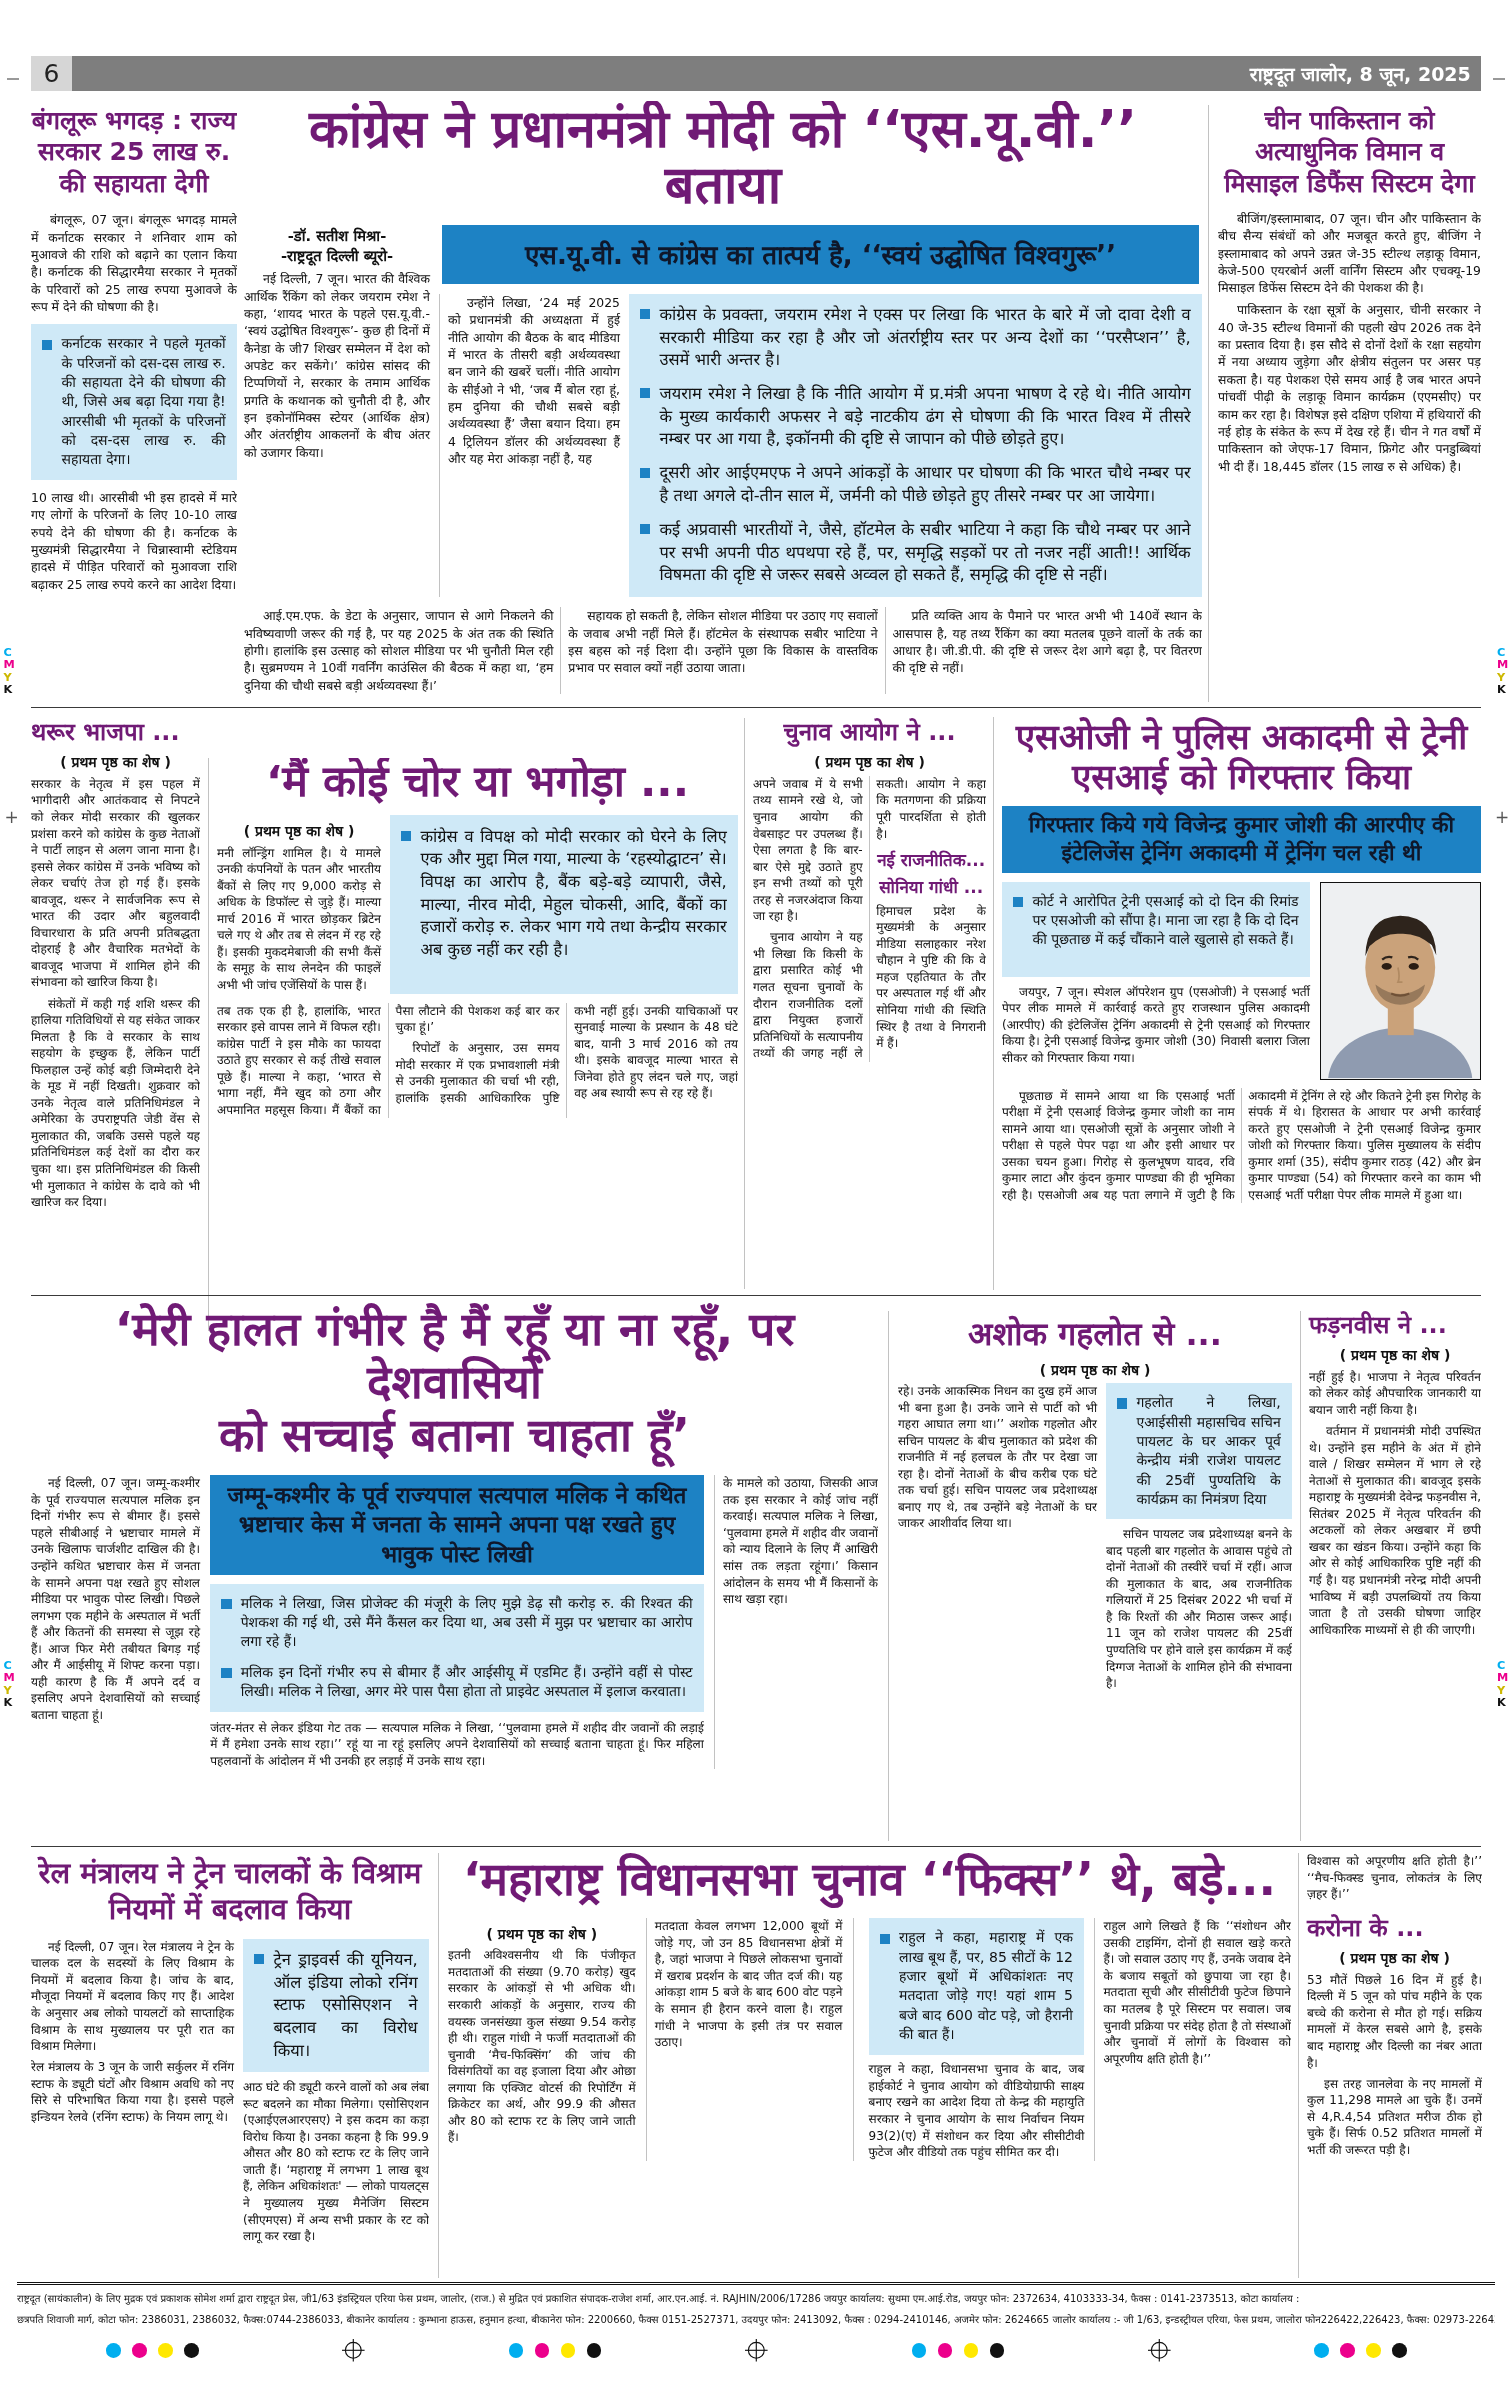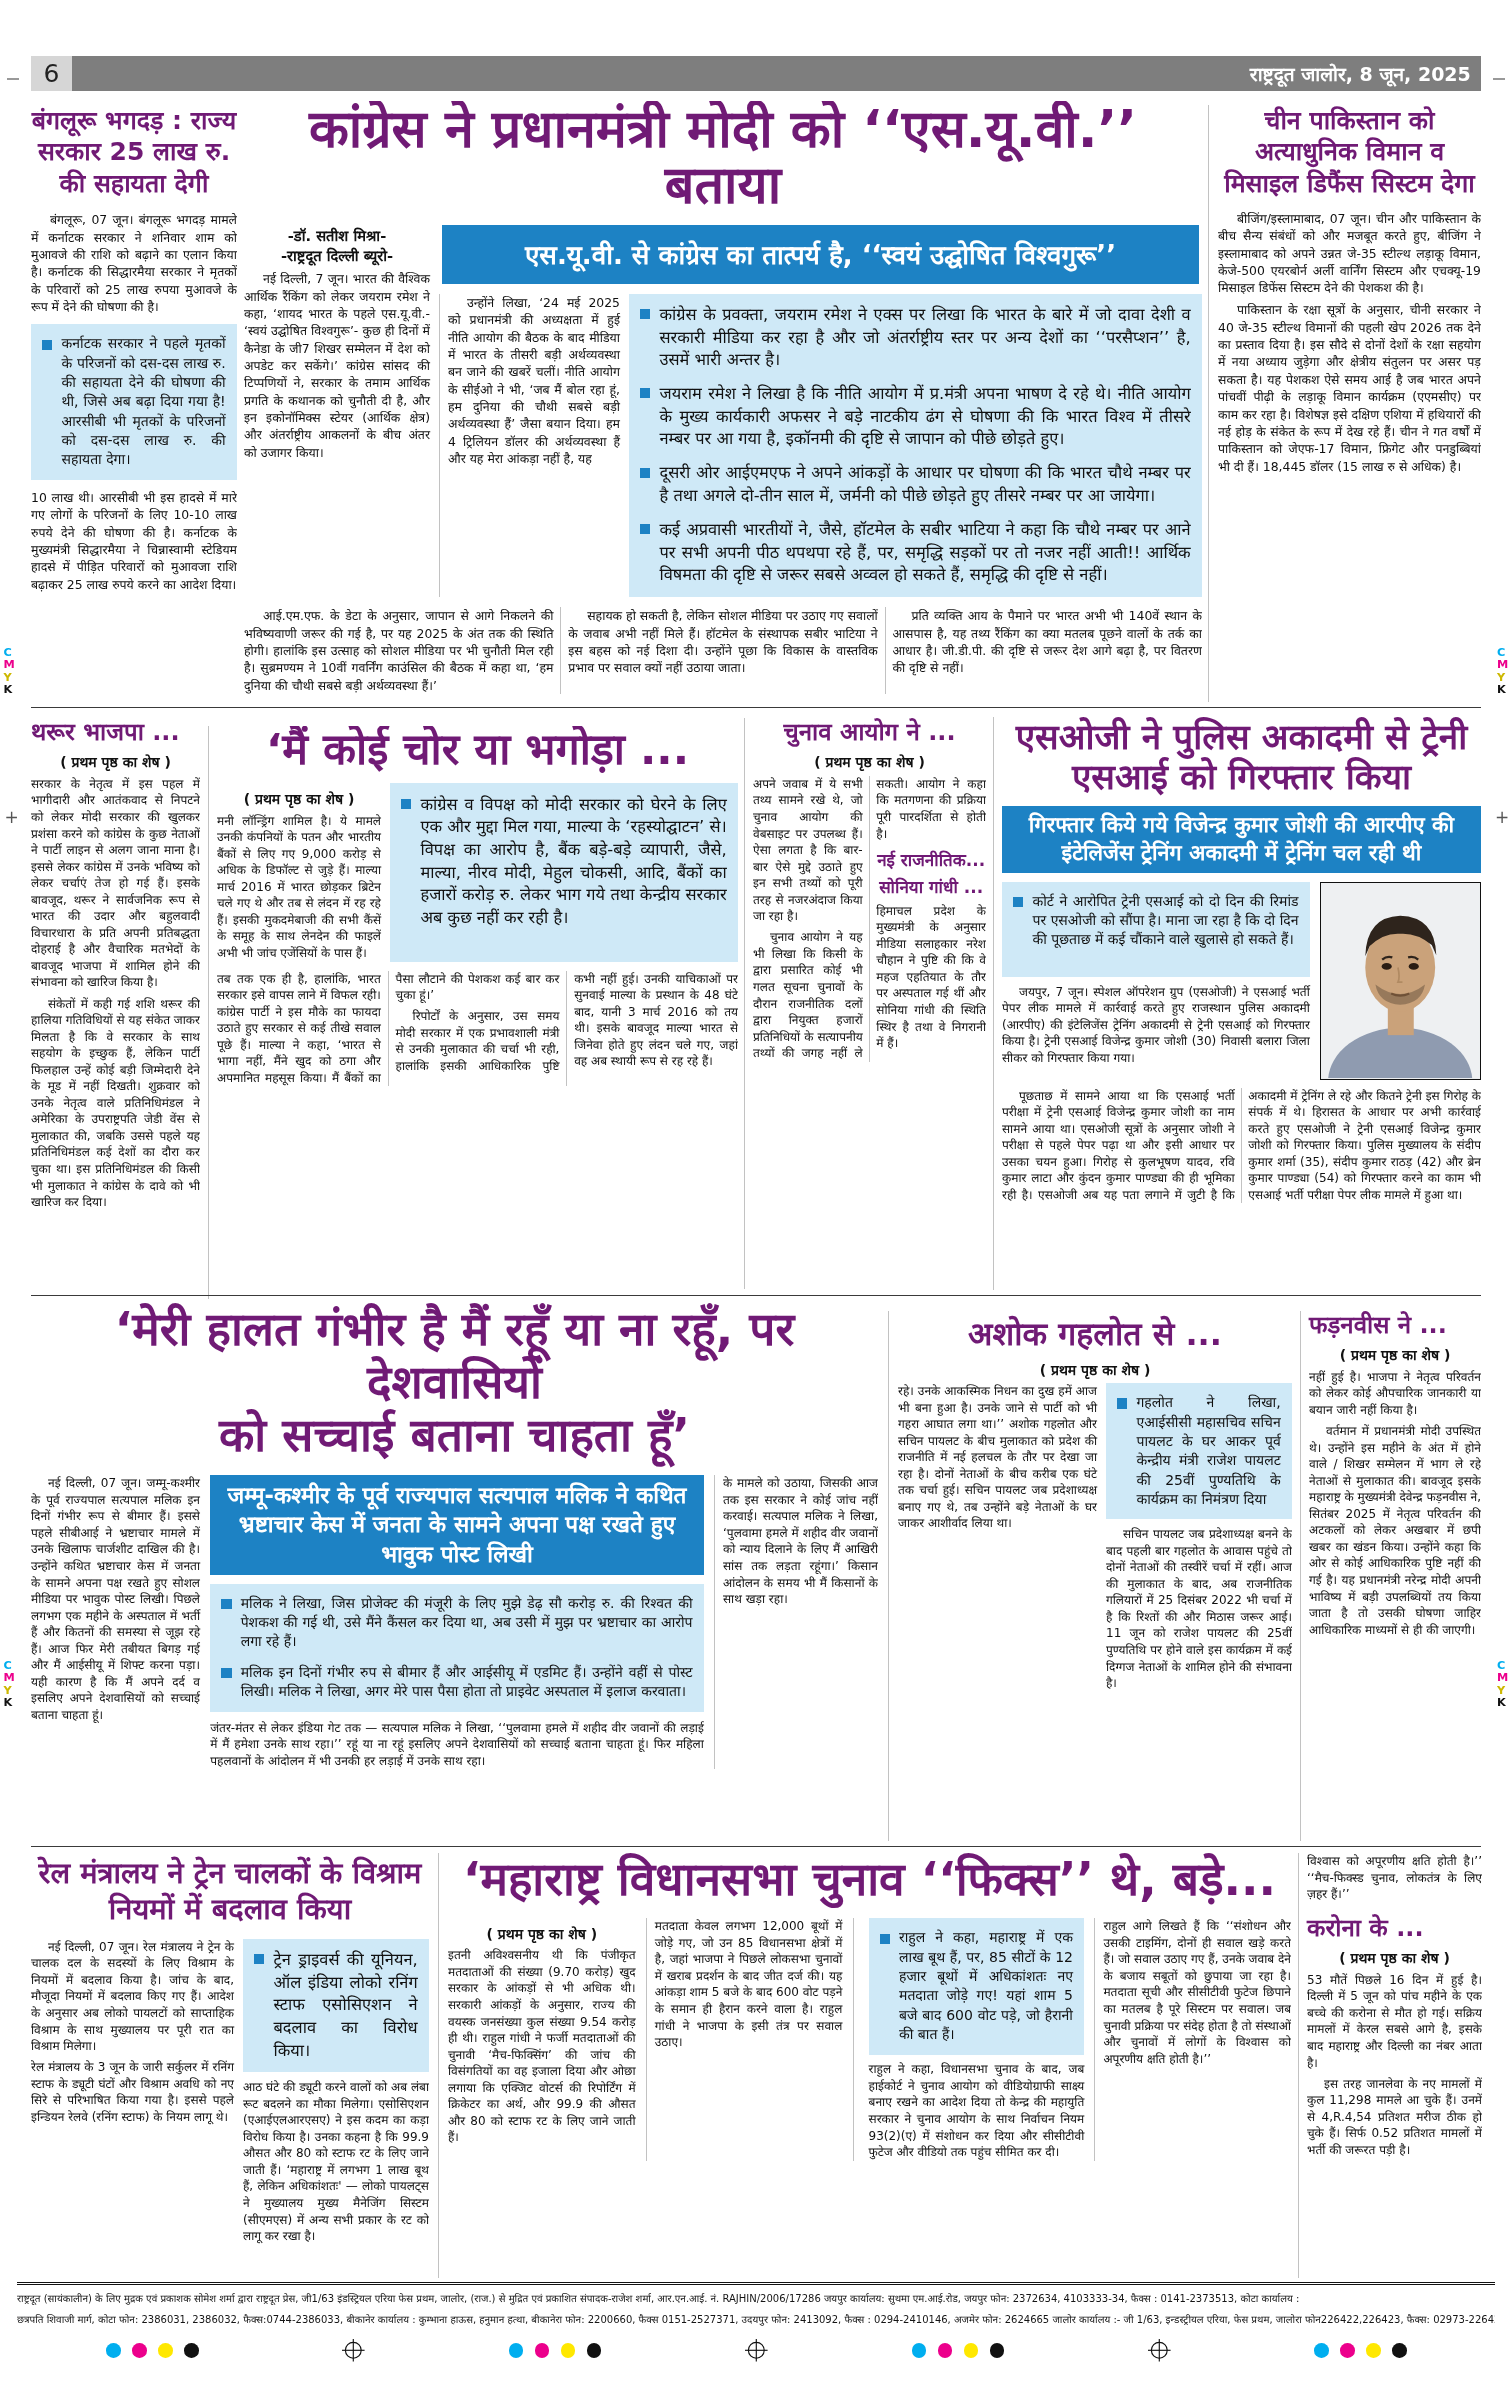--- a/index.html
+++ b/index.html
@@ -25,21 +25,21 @@
   h1,h2,h3,h4 { font-weight:bold; color:#701a75; }
   .hl-xl { font-size:52px; line-height:1.08; }
   .hl-lg { font-size:46px; line-height:1.15; }
   .hl-sm { font-size:25px; line-height:1.25; }
   .kicker { font-size:24px; line-height:1.2; }
   .shesh { font-size:14px; font-weight:bold; text-align:center; margin:5.6px 0 4.5px; }
 
   .body-txt { font-size:12.4px; line-height:1.4; text-align:justify; }
   .body-sm  { font-size:12px; line-height:1.38; text-align:justify; }
 
-  .ribbon { background:var(--accent); color:#ffffff; font-weight:bold;
+  .ribbon { background:var(--accent); color:#0f172a; font-weight:bold;
     display:flex; align-items:center; justify-content:center; text-align:center; }
   .tintbox { background:var(--tint); padding:10.2px 11.3px; }
   .bullet-row { display:flex; gap:9px; margin-bottom:11.3px; }
   .bullet-sq { flex:0 0 10.2px; width:10.2px; height:10.2px; background:var(--accent); margin-top:5.1px; }
   .bullet-txt { font-size:16.4px; line-height:1.38; font-weight:500; text-align:justify; }
   .bullet-txt.small { font-size:14px; }
 
   .cols2 { column-count:2; column-gap:13.6px; column-rule:0.6px solid #c2c2c2; }
   .cols3 { column-count:3; column-gap:14.7px; column-rule:0.6px solid #c2c2c2; }
   .vsep-l { border-left:0.6px solid #c2c2c2; }
@@ -132,21 +132,21 @@
 
 <div class="abs hrule" style="left:31px; top:707px; width:1450px;"></div>
 
 <div class="abs clip" style="left:31px; top:718px; width:169px; height:571px;">
   <h3 class="kicker">थरूर भाजपा ...</h3>
   <div class="shesh">( प्रथम पृष्ठ का शेष )</div>
   <p class="body-sm" style="margin-bottom:4.5px;">सरकार के नेतृत्व में इस पहल में भागीदारी और आतंकवाद से निपटने को लेकर मोदी सरकार की खुलकर प्रशंसा करने को कांग्रेस के कुछ नेताओं ने पार्टी लाइन से अलग जाना माना है। इससे लेकर कांग्रेस में उनके भविष्य को लेकर चर्चाएं तेज हो गई हैं। इसके बावजूद, थरूर ने सार्वजनिक रूप से भारत की उदार और बहुलवादी विचारधारा के प्रति अपनी प्रतिबद्धता दोहराई है और वैचारिक मतभेदों के बावजूद भाजपा में शामिल होने की संभावना को खारिज किया है।</p>
   <p class="body-sm" style="text-indent:17px;">संकेतों में कही गई शशि थरूर की हालिया गतिविधियों से यह संकेत जाकर मिलता है कि वे सरकार के साथ सहयोग के इच्छुक हैं, लेकिन पार्टी फिलहाल उन्हें कोई बड़ी जिम्मेदारी देने के मूड में नहीं दिखती। शुक्रवार को उनके नेतृत्व वाले प्रतिनिधिमंडल ने अमेरिका के उपराष्ट्रपति जेडी वेंस से मुलाकात की, जबकि उससे पहले यह प्रतिनिधिमंडल कई देशों का दौरा कर चुका था। इस प्रतिनिधिमंडल की किसी भी मुलाकात ने कांग्रेस के दावे को भी खारिज कर दिया।</p>
 </div>
 
-<div class="abs clip vsep-l" style="left:208px; top:726px; width:530px; height:573px; padding-left:8px;">
+<div class="abs clip vsep-l" style="left:208px; top:758px; width:530px; height:573px; padding-left:8px;">
   <h2 class="ctr" style="font-size:43px; line-height:1.1;">‘मैं कोई चोर या भगोड़ा ...</h2>
   <div style="display:flex; gap:9px; margin-top:10.2px;">
     <div style="width:164px; flex:0 0 164px;">
       <div class="shesh">( प्रथम पृष्ठ का शेष )</div>
       <p class="body-sm">मनी लॉन्ड्रिंग शामिल है। ये मामले उनकी कंपनियों के पतन और भारतीय बैंकों से लिए गए 9,000 करोड़ से अधिक के डिफॉल्ट से जुड़े हैं। माल्या मार्च 2016 में भारत छोड़कर ब्रिटेन चले गए थे और तब से लंदन में रह रहे हैं। इसकी मुकदमेबाजी की सभी कैंसें के समूह के साथ लेनदेन की फाइलें अभी भी जांच एजेंसियों के पास हैं।</p>
     </div>
     <div class="tintbox" style="flex:1;">
       <div class="bullet-row" style="margin-bottom:0;">
         <span class="bullet-sq"></span>
         <span class="bullet-txt">कांग्रेस व विपक्ष को मोदी सरकार को घेरने के लिए एक और मुद्दा मिल गया, माल्या के ‘रहस्योद्घाटन’ से। विपक्ष का आरोप है, बैंक बड़े-बड़े व्यापारी, जैसे, माल्या, नीरव मोदी, मेहुल चोकसी, आदि, बैंकों का हजारों करोड़ रु. लेकर भाग गये तथा केन्द्रीय सरकार अब कुछ नहीं कर रही है।</span>

